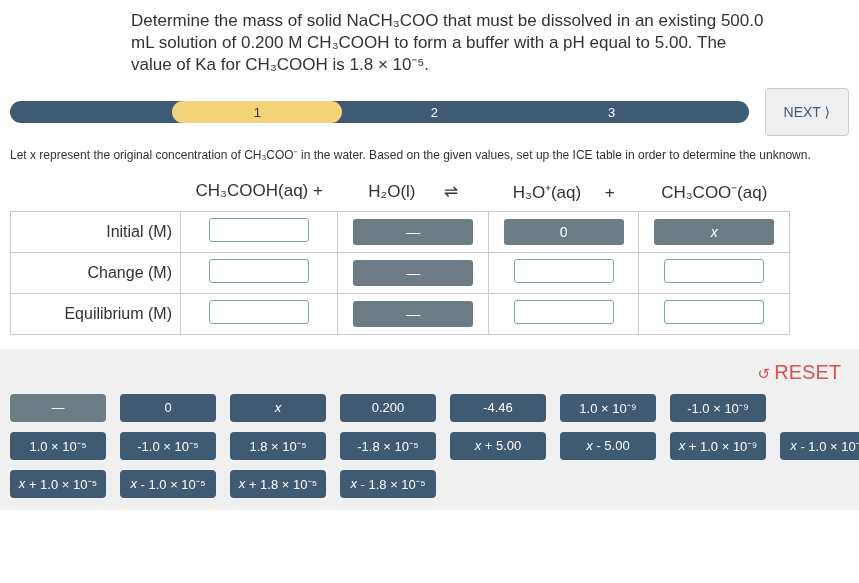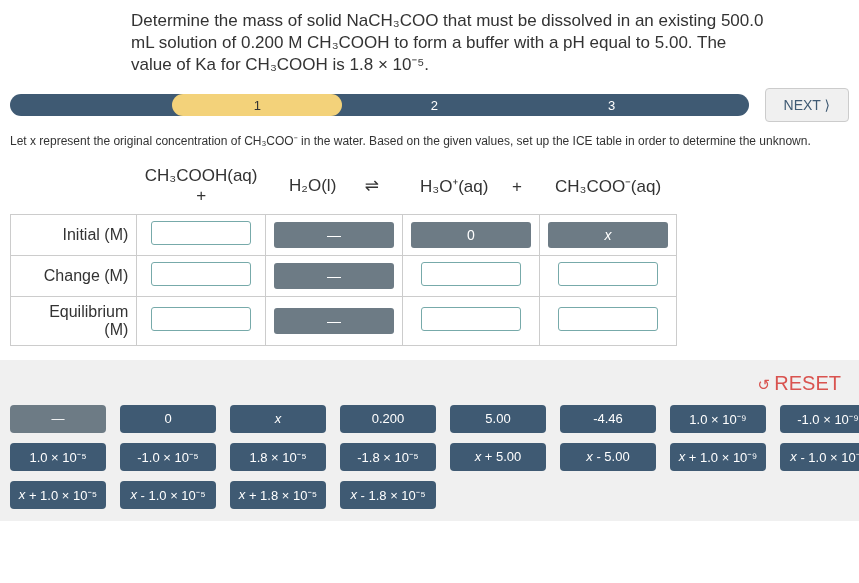--- a/index.html
+++ b/index.html
@@ -5,23 +5,23 @@
   * { box-sizing: border-box; margin: 0; padding: 0; }
   body { font-family: Arial, sans-serif; font-size: 14px; color: #333; background: #fff; width: 859px; }
   .problem { padding: 10px 90px 8px 95px; font-size: 17px; line-height: 1.3; margin-left: 36px; }
   .progress-bar { display: flex; align-items: center; margin: 4px 10px 8px 10px; }
   .progress-track { flex: 1; height: 22px; background: #3f5a73; border-radius: 11px; position: relative; display: flex; align-items: center; }
   .progress-fill { position: absolute; left: 22%; width: 23%; height: 100%; background: #f3d27a; border-radius: 11px; z-index: 1; }
   .progress-num { position: relative; z-index: 2; color: #333; font-size: 13px; }
   .n1 { margin-left: 33%; color: #333; }
   .n2 { margin-left: 23%; color: #fff; }
   .n3 { margin-left: 23%; color: #fff; }
-  .next-btn { margin-left: 16px; padding: 8px 18px; font-size: 14px; color: #3f5a73; background: #f0f0f0; border: 1px solid #ccc; border-radius: 4px; cursor: pointer; }
+  .next-btn { margin-left: 16px; padding: 15px 18px; font-size: 14px; color: #3f5a73; background: #f0f0f0; border: 1px solid #ccc; border-radius: 4px; cursor: pointer; }
   .instruction { padding: 4px 10px 10px 10px; font-size: 12px; line-height: 1.3; }
-  .ice-table { width: 667px; margin: 0 10px 14px 10px; border-collapse: collapse; }
+  .ice-table { width: 780px; margin: 0 10px 14px 10px; border-collapse: collapse; }
   .ice-table td, .ice-table th { border: 1px solid #ccc; padding: 6px 8px; text-align: center; font-weight: normal; font-size: 16px; vertical-align: middle; }
   .ice-table .row-label { text-align: right; padding-left: 18px; width: 170px; }
   .ice-table th.eq-header { border-left: none; border-right: none; border-top: none; font-size: 17px; padding-bottom: 8px; }
   .slot { display: inline-block; width: 100px; height: 24px; border: 1px solid #7aa; border-radius: 3px; background: #fff; }
   .slot-disabled { display: inline-flex; align-items: center; justify-content: center; width: 120px; height: 26px; background: #6d7b85; color: #fff; border-radius: 3px; font-size: 14px; }
   .slot-filled { display: inline-flex; align-items: center; justify-content: center; width: 120px; height: 26px; background: #6d7b85; color: #fff; border-radius: 3px; font-size: 14px; font-style: italic; }
   .slot-filled span { font-style: normal; }
   .tiles-area { background: #f0f0f0; padding: 12px 10px 12px 10px; }
   .reset-row { text-align: right; padding: 0 8px 10px 0; }
   .reset-btn { color: #d9534f; font-size: 20px; background: none; border: none; cursor: pointer; }
@@ -97,21 +97,20 @@
     <button class="reset-btn">RESET</button>
   </div>
   <div class="tile-rows">
     <div class="tile-row">
       <span class="tile ghost">—</span>
       <span class="tile">0</span>
       <span class="tile">
           <span class="ital">x</span>
         </span>
       <span class="tile">0.200</span>
-      <span class="tile">5.00</span>
       <span class="tile">-4.46</span>
       <span class="tile">1.0 × 10⁻⁹</span>
       <span class="tile">-1.0 × 10⁻⁹</span>
     </div>
     <div class="tile-row">
       <span class="tile">1.0 × 10⁻⁵</span>
       <span class="tile">-1.0 × 10⁻⁵</span>
       <span class="tile">1.8 × 10⁻⁵</span>
       <span class="tile">-1.8 × 10⁻⁵</span>
       <span class="tile"><span class="ital">x</span>&nbsp;+ 5.00</span>

